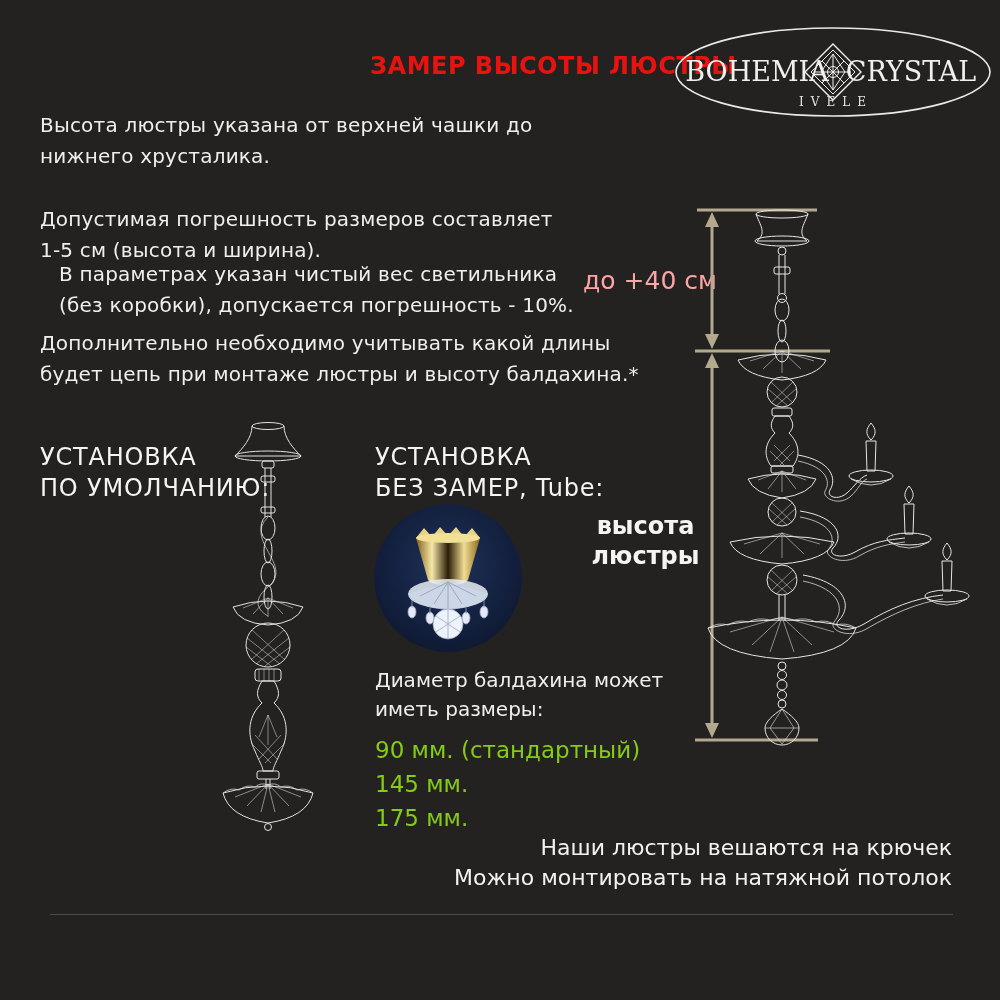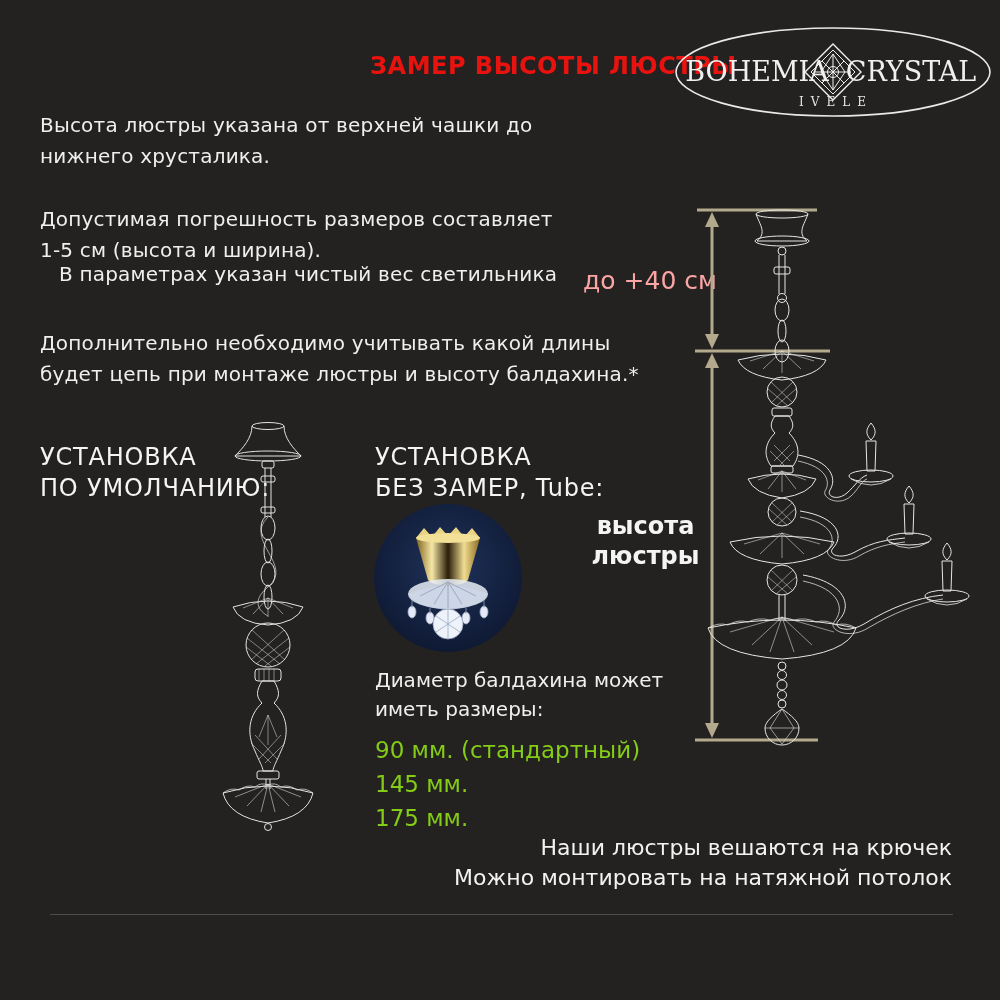--- a/index.html
+++ b/index.html
@@ -45,20 +45,21 @@
       <text x="239" y="57" text-anchor="middle" font-family="DejaVu Serif, serif" font-size="27" fill="#efefef">CRYSTAL</text>
       <text x="164" y="82" text-anchor="middle" font-family="DejaVu Serif, serif" font-size="12" letter-spacing="7" fill="#e5e5e5">IVELE</text>
     </svg>
   </div>
   <div class="abs para" style="left:40px;top:186px;margin-top:18px;">
     <div class="line">Допустимая погрешность размеров составляет</div>
     <div class="line">1-5 см (высота и ширина).</div>
   </div>
   <div class="abs para" style="left:40px;top:259px;margin-left:19px;">
     <div class="line">В параметрах указан чистый вес светильника</div>
+    <div class="line">(без коробки), допускается погрешность - 10%.</div>
   </div>
   <div class="abs para" style="left:40px;top:328px;">
     <div class="line">Дополнительно необходимо учитывать какой длины</div>
     <div class="line">будет цепь при монтаже люстры и высоту балдахина.*</div>
   </div>
 
   <div class="abs measure-label" style="left:583px;top:266px;">до +40 см</div>
 
   <div class="abs height-label" style="left:588px;top:511px;width:115px;">
     <div class="line">высота</div>

